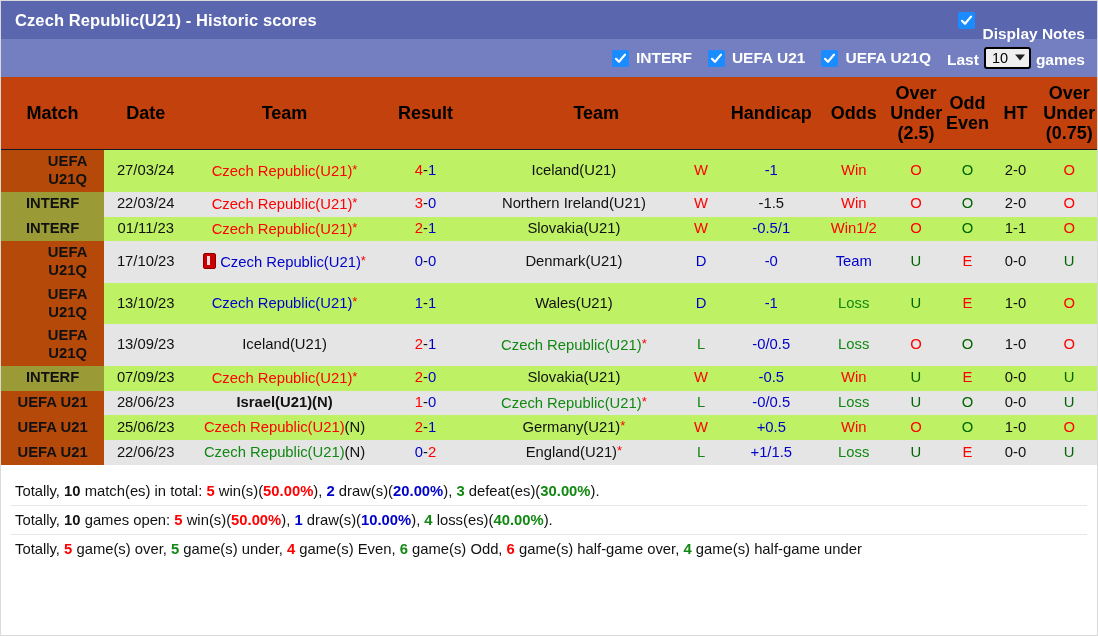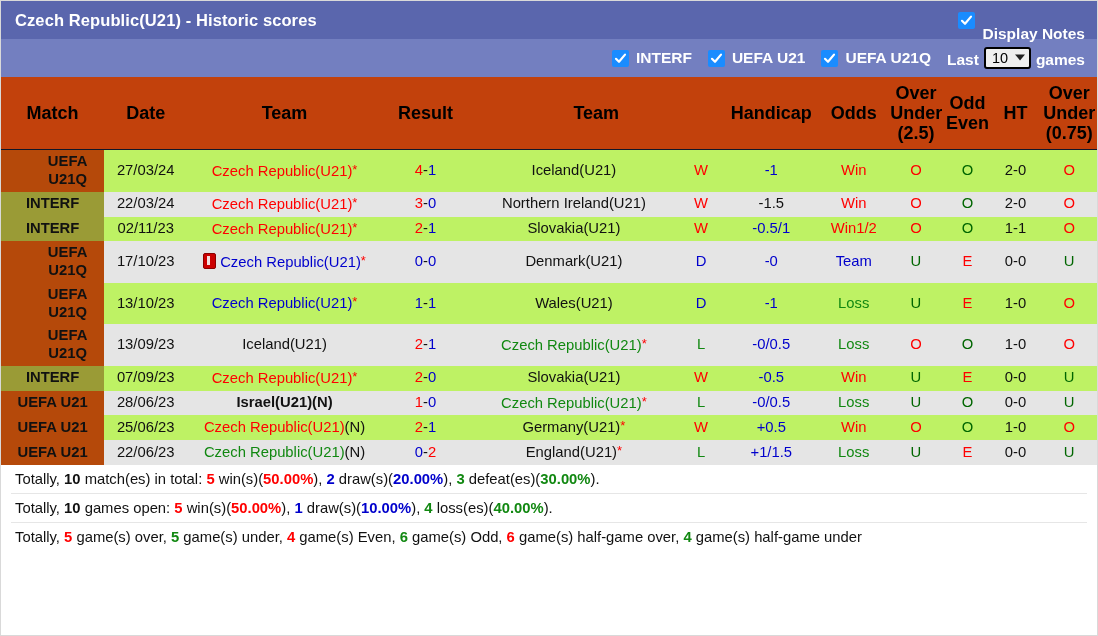--- a/index.html
+++ b/index.html
@@ -108,21 +108,21 @@
     position:relative;vertical-align:-2px;margin-right:4px;
   }
   .redcard::after{
     content:"";position:absolute;left:3px;top:2px;
     width:3px;height:9px;background:#f3dede;
   }
   .star{color:#ff0000;font-size:13px;vertical-align:2px;}
 
   
   .summary{
-    padding:0 10px 0 10px;
+    padding:12px 10px 0 10px;
     box-sizing:border-box;
   }
   .sline{
     font-size:14.8px;color:#222;
     padding:6px 2px 6px 4px;
     border-bottom:1px solid #e6e6e6;
     white-space:nowrap;
   }
   .sline:last-child{border-bottom:none;}
   .b{font-weight:bold;}
@@ -250,21 +250,21 @@
           <td><span class="c-red">W</span></td>
           <td><span class="c-black">-1.5</span></td>
           <td><span class="c-red">Win</span></td>
           <td><span class="c-red">O</span></td>
           <td><span class="c-dgreen">O</span></td>
           <td>2-0</td>
           <td><span class="c-red">O</span></td>
         </tr>
         <tr class="r-odd">
           <td class="badge c-interf"><span>INTERF</span></td>
-          <td>02/11/23</td>
+          <td>01/11/23</td>
           <td style="text-align: center;"><span class="c-red">Czech Republic(U21)</span><span class="star">*</span></td>
           <td><span class="c-red">2</span><span class="c-black">-</span><span class="c-blue">1</span></td>
           <td><span class="c-black">Slovakia(U21)</span></td>
           <td><span class="c-red">W</span></td>
           <td><span class="c-blue">-0.5/1</span></td>
           <td><span class="c-red">Win1/2</span></td>
           <td><span class="c-red">O</span></td>
           <td><span class="c-dgreen">O</span></td>
           <td>1-1</td>
           <td><span class="c-red">O</span></td>

